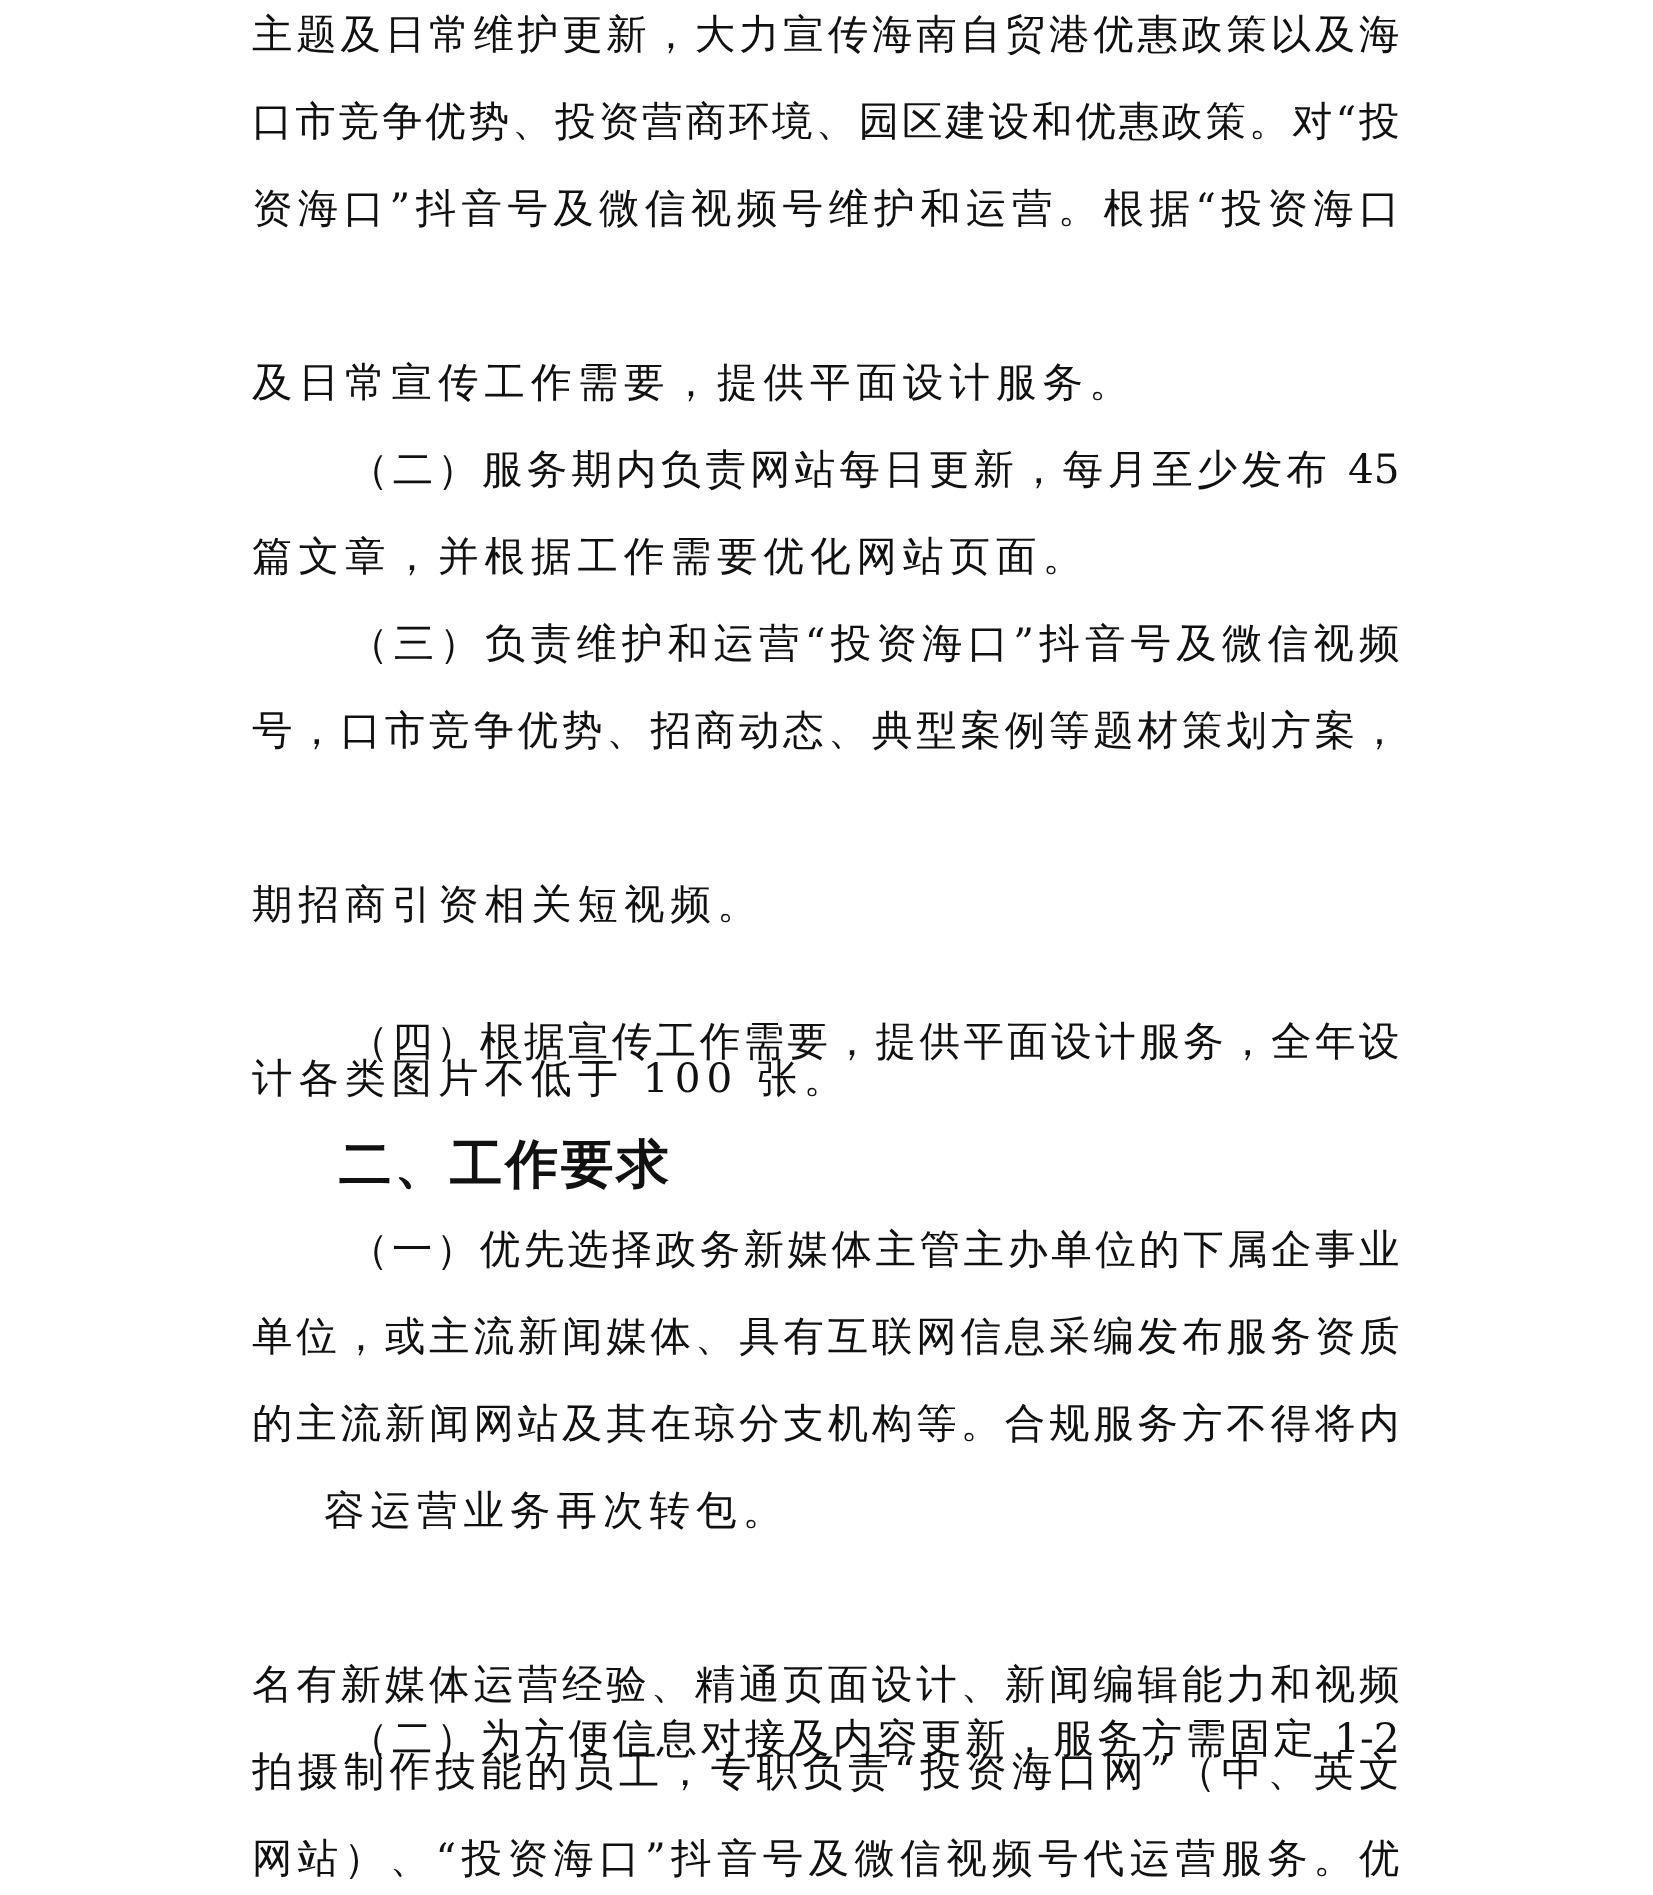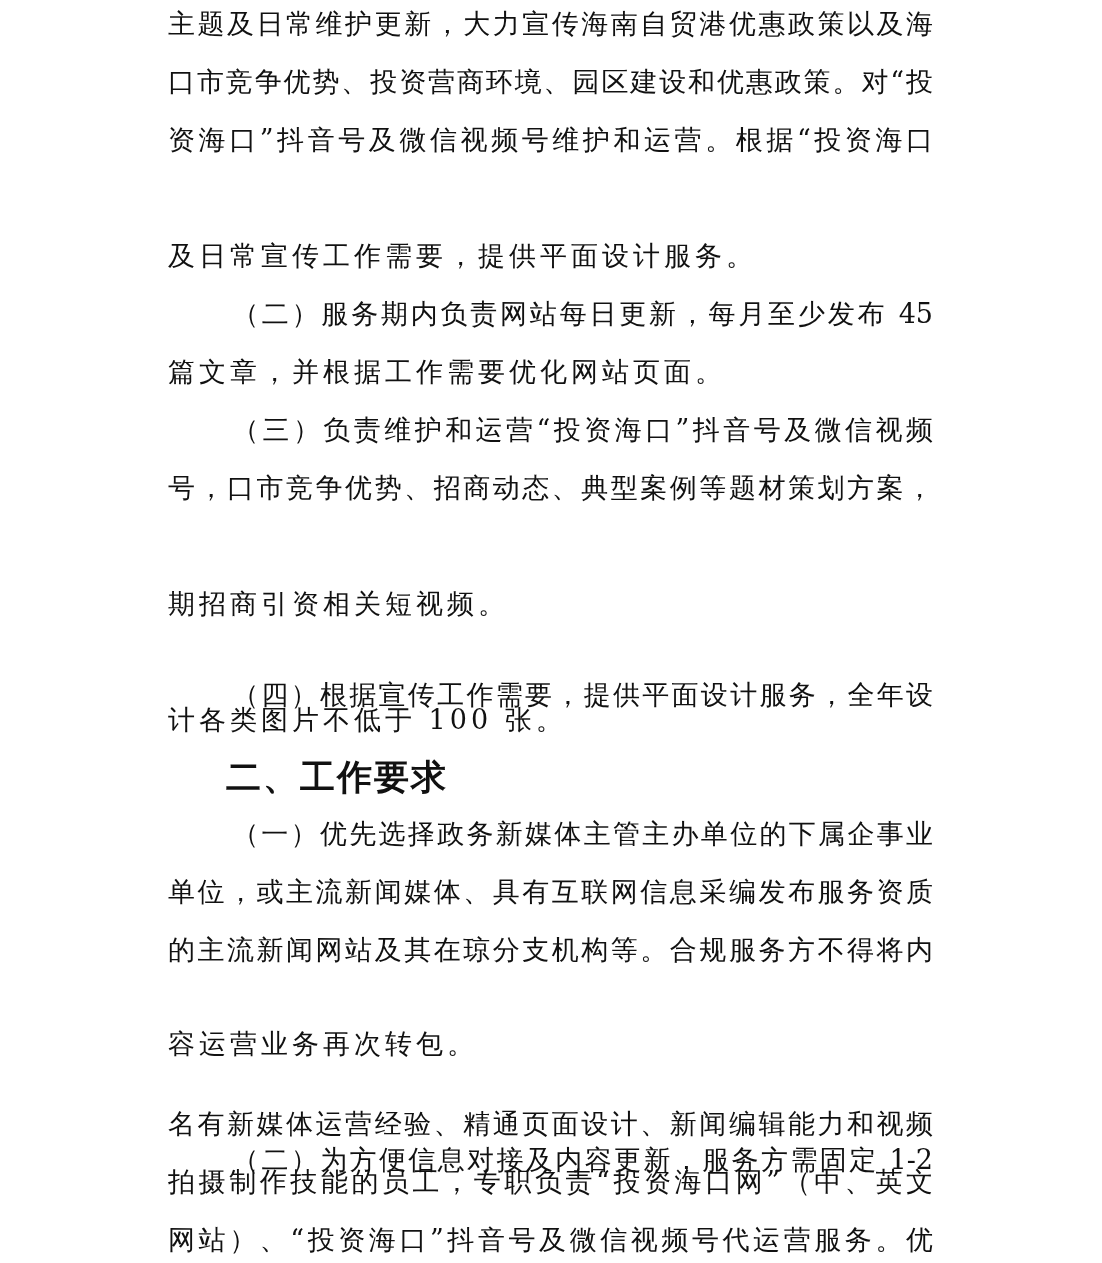--- a/index.html
+++ b/index.html
@@ -73,20 +73,20 @@
   <div class="line last" style="top:584px;">期招商引资相关短视频。</div>
 
   <div class="line indent" style="top:642px;margin-top:33px;">（四）根据宣传工作需要，提供平面设计服务，全年设</div>
   <div class="line last" style="top:700px;">计各类图片不低于 100 张。</div>
 
   <div class="heading" style="top:757px;">二、工作要求</div>
 
   <div class="line indent" style="top:814px;">（一）优先选择政务新媒体主管主办单位的下属企事业</div>
   <div class="line" style="top:872px;">单位，或主流新闻媒体、具有互联网信息采编发布服务资质</div>
   <div class="line" style="top:930px;">的主流新闻网站及其在琼分支机构等。合规服务方不得将内</div>
-  <div class="line last" style="top:1024px;">容运营业务再次转包。</div>
+  <div class="line last" style="top:988px;margin-left:48px;">容运营业务再次转包。</div>
 
   <div class="line indent" style="top:1096px;margin-top:44px;">（二）为方便信息对接及内容更新，服务方需固定 1-2</div>
   <div class="line" style="top:1104px;">名有新媒体运营经验、精通页面设计、新闻编辑能力和视频</div>
   <div class="line" style="top:1162px;">拍摄制作技能的员工，专职负责“投资海口网”（中、英文</div>
   <div class="line" style="top:1220px;">网站）、“投资海口”抖音号及微信视频号代运营服务。优</div>
 
 </div>
 
 </body></html>

